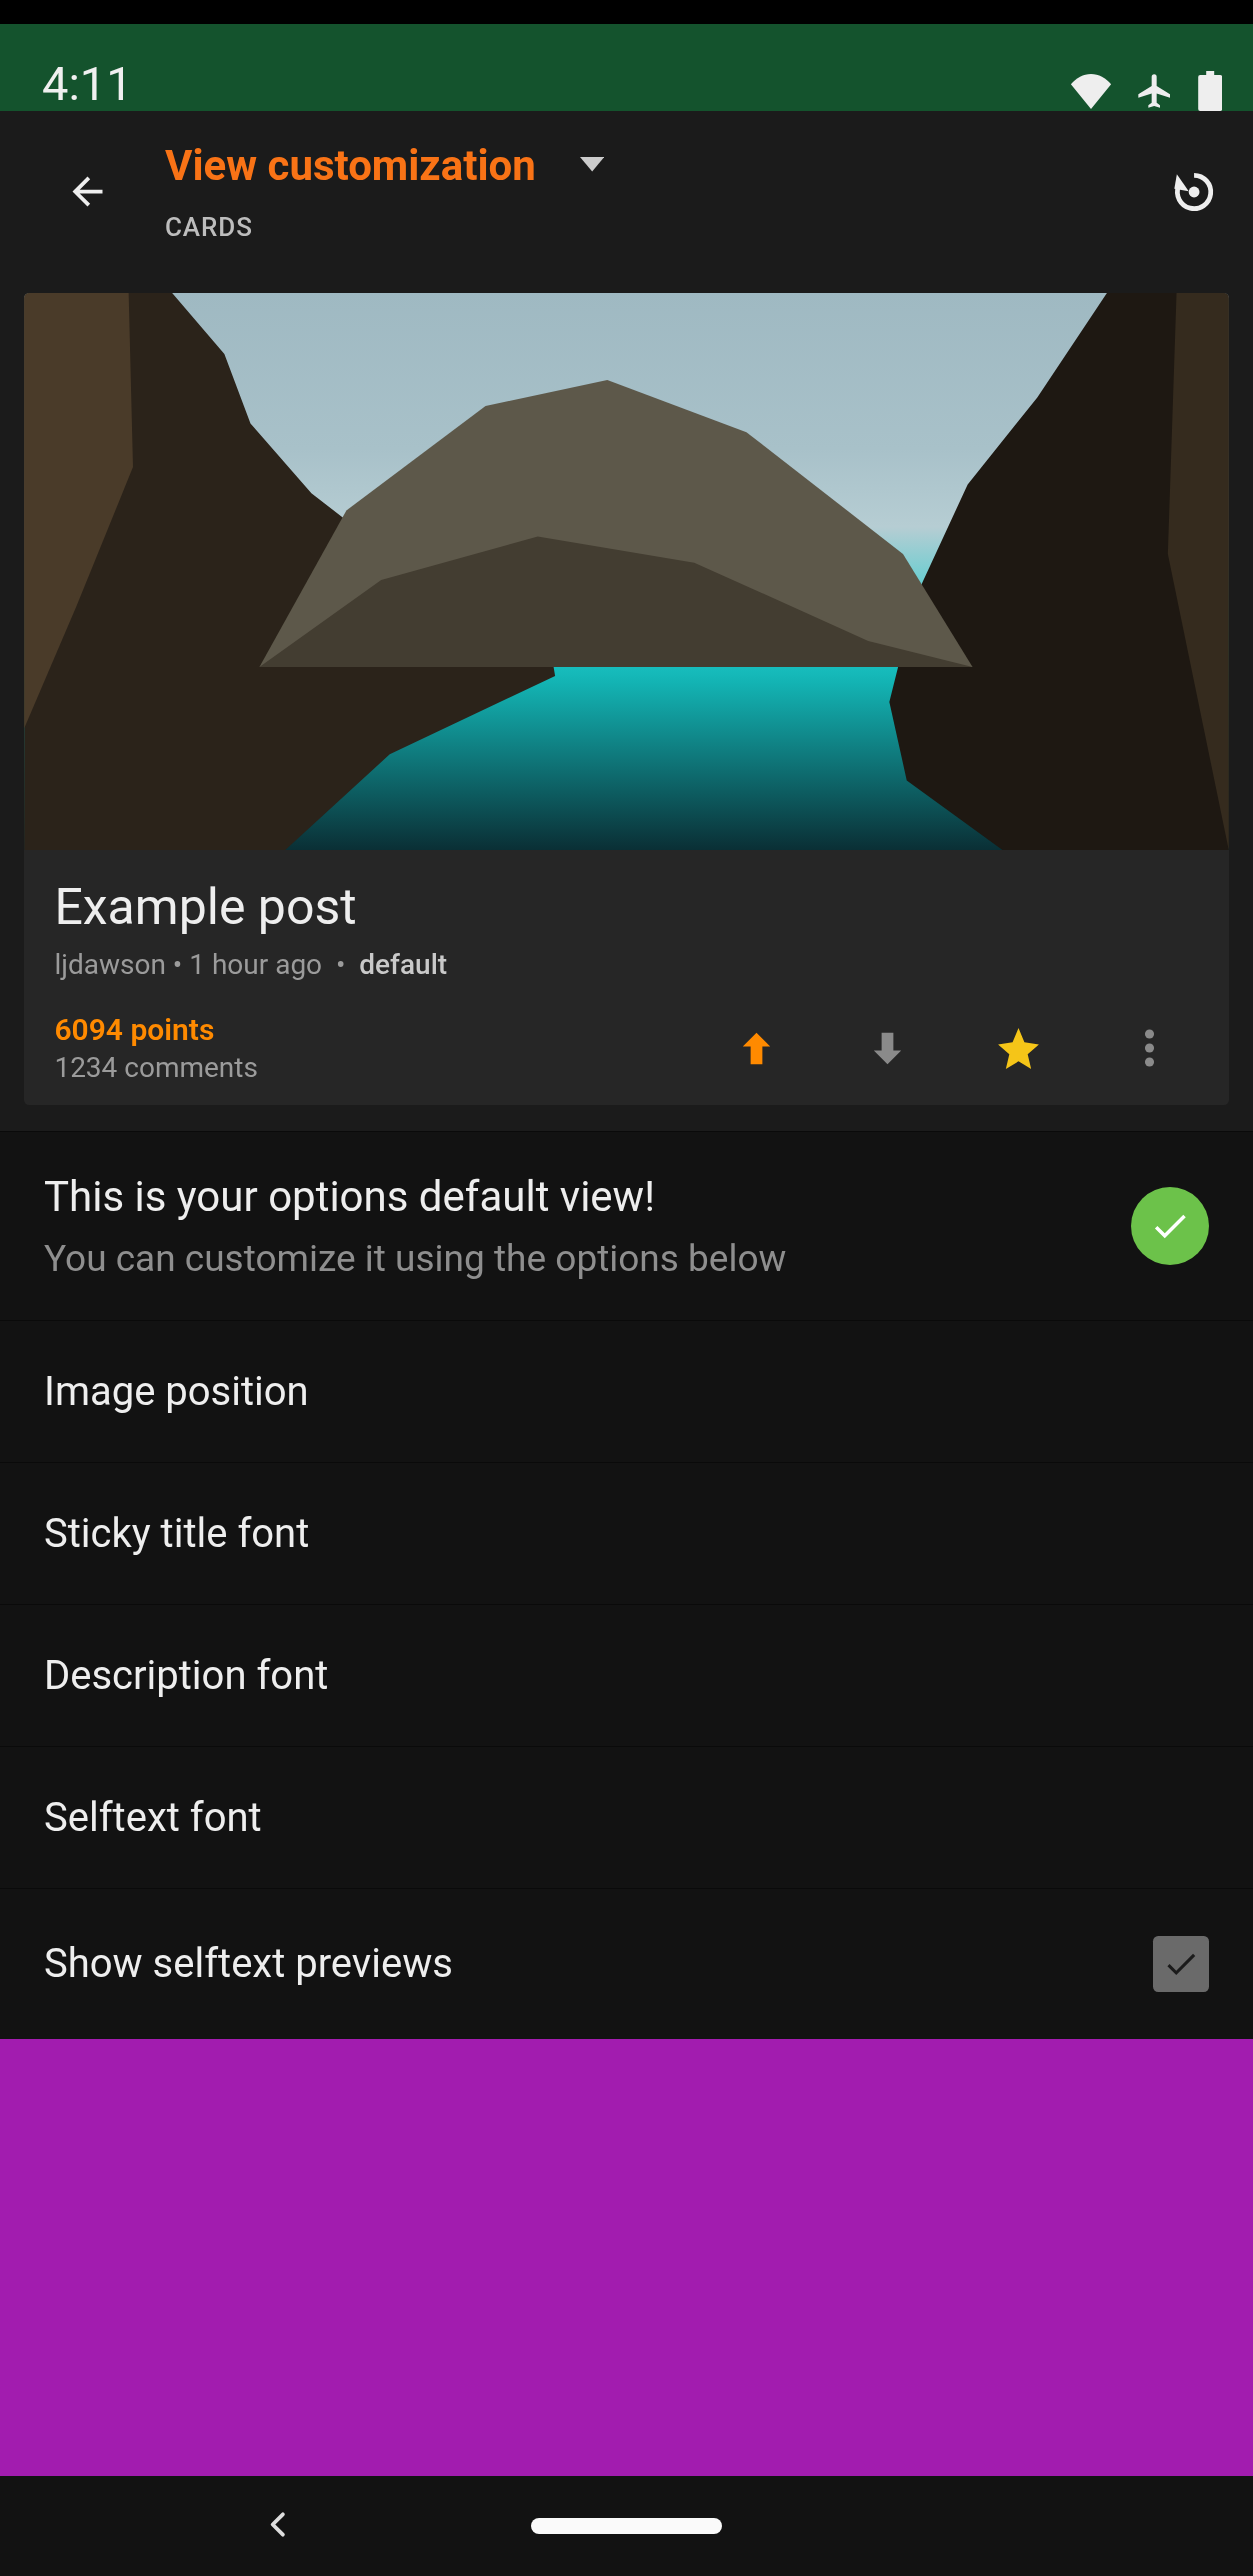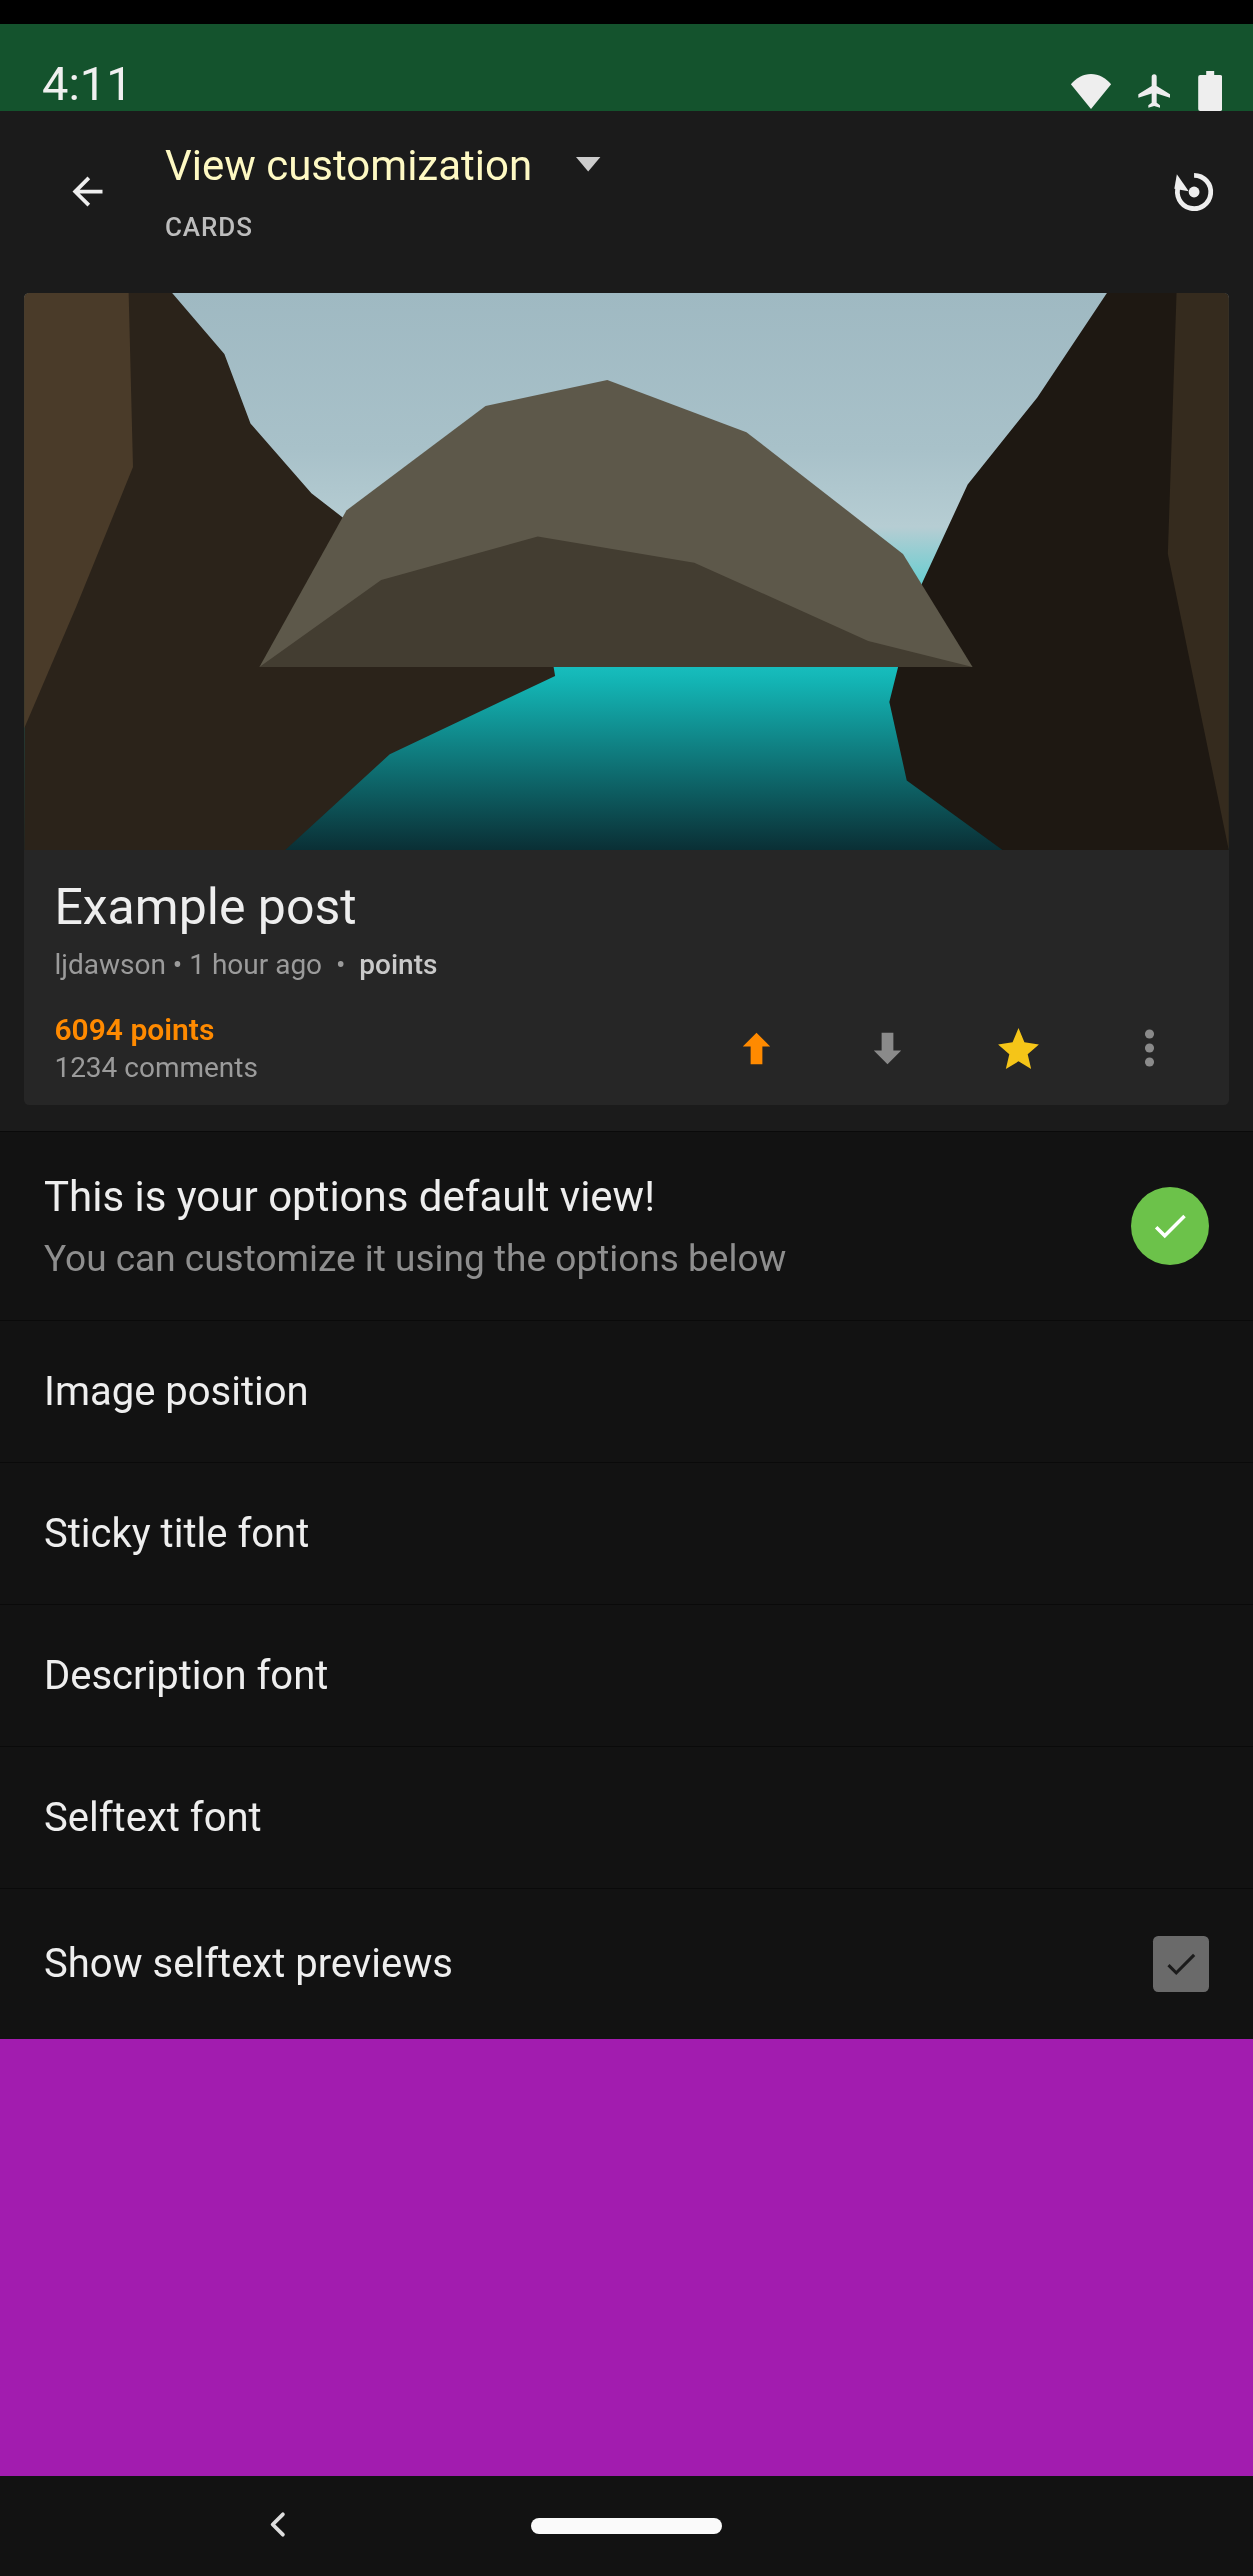--- a/index.html
+++ b/index.html
@@ -28,21 +28,21 @@
   .appbar {
     height:161px;
     background:#1b1b1b;
     display:flex;
     align-items:center;
     padding:0 17.4px 0 35px;
   }
   .appbar .back { width:104px; display:flex; align-items:center; justify-content:center; }
   .appbar .titles { display:flex; flex-direction:column; margin-left:26px; }
   .appbar .title-row { display:flex; align-items:center; gap:44px; }
-  .appbar .title { font-size:42px; font-weight:400; color:#fef9c3; }
+  .appbar .title { font-size:42px; font-weight:700; color:#f97316; }
   .appbar .subtitle { font-size:26px; font-weight:500; letter-spacing:0.9px; color:#bdbdbd; margin-top:22px; }
   .appbar .spacer { flex:1; }
   .appbar .reset { width:87px; display:flex; align-items:center; justify-content:center; }
 
   
   .content {
     background:#a21caf;
     height:calc(2576px - 87px - 161px - 100px);
     overflow:hidden;
   }
@@ -210,21 +210,21 @@
         </div>
       </div>
 
       <div class="card-body">
         <div class="post-title">Example post</div>
         <div class="post-meta">
           <span>ljdawson</span>
           <span> • </span>
           <span>1 hour ago</span>
           <span> &nbsp;•&nbsp;</span>
-          <span class="sub">points</span>
+          <span class="sub">default</span>
         </div>
       </div>
 
       <div class="card-footer">
         <div class="stats">
           <div class="points">6094 points</div>
           <div class="comments">1234 comments</div>
         </div>
         <div class="spacer"></div>
         <div class="iconbtn">

